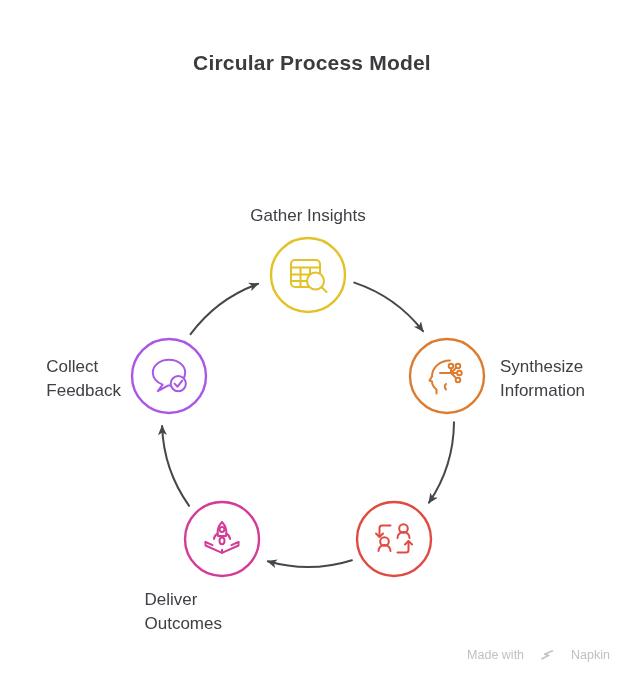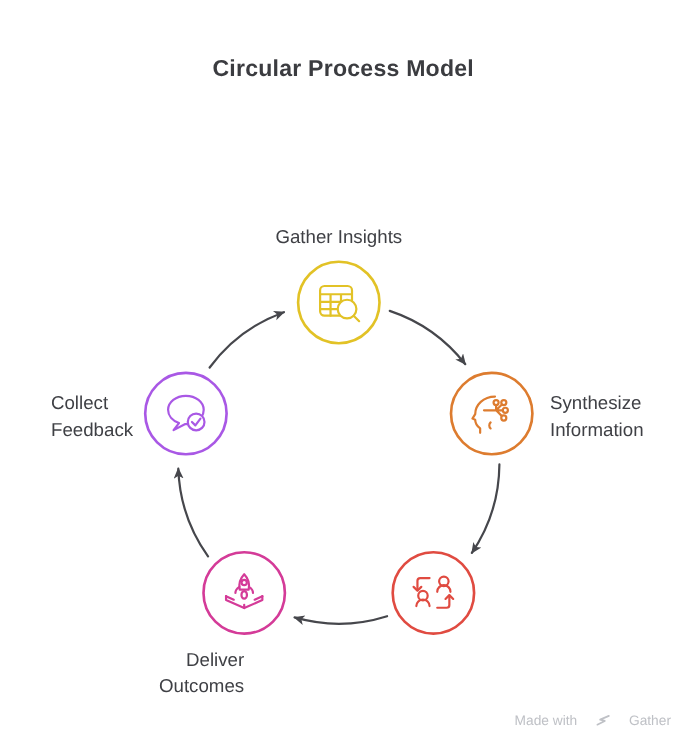--- a/index.html
+++ b/index.html
@@ -12,21 +12,21 @@
     position:absolute;top:51px;left:0;width:624px;text-align:center;
     font-size:21px;font-weight:700;color:#3B3C40;letter-spacing:.2px;
   }
   .node-label{
     position:absolute;font-size:17px;line-height:24px;color:#3F4045;
     white-space:pre-line;
   }
   .lbl-gather{top:204px;left:158px;width:300px;text-align:center;}
   .lbl-synthesize{top:355px;left:500px;text-align:left;}
   .lbl-align{top:588px;left:394px;text-align:left;}
-  .lbl-deliver{top:588px;right:402px;text-align:right;}
+  .lbl-deliver{top:588px;right:402px;}
   .lbl-collect{top:355px;right:503px;}
   .watermark{
     position:absolute;top:648px;right:14px;display:flex;align-items:center;
     gap:17px;font-size:12.5px;color:#BFC1C6;font-weight:500;
   }
 </style>
 </head>
 <body>
 
 <div id="canvas">
@@ -113,16 +113,16 @@
   <div class="node-label lbl-deliver">Deliver
 Outcomes</div>
   <div class="node-label lbl-collect">Collect
 Feedback</div>
 
   <div class="watermark">
     <span>Made with</span>
     <svg width="13" height="12" viewBox="0 0 13 12">
       <path d="M 1 9.8 L 7.8 6.4 L 3.6 5.2 L 11.5 1.8" fill="none" stroke-width="1.6" stroke-linejoin="round" stroke-linecap="round" stroke="#BFC1C6"></path>
     </svg>
-    <span>Gather</span>
+    <span>Napkin</span>
   </div>
 
 </div>
 
 </body></html>

